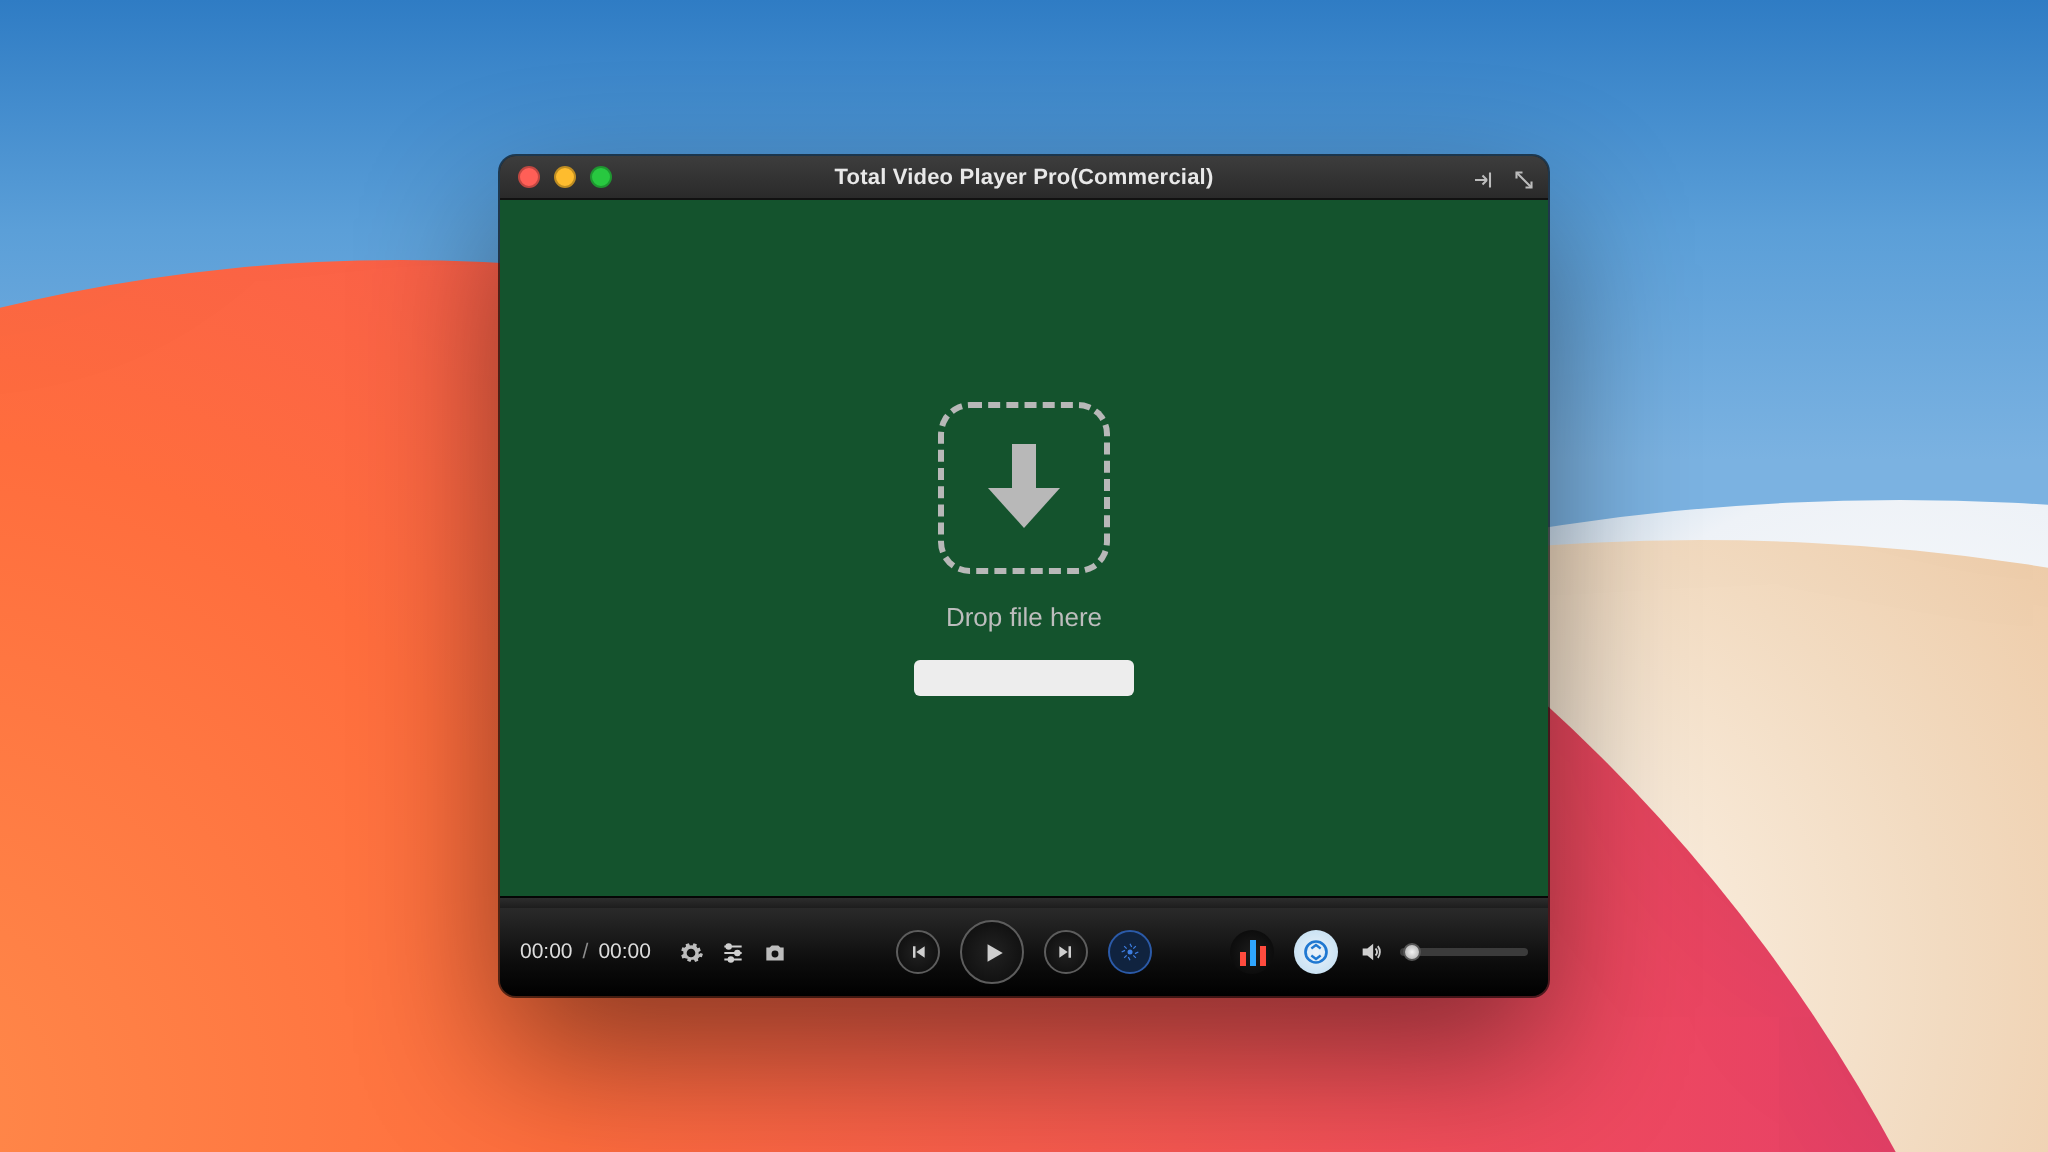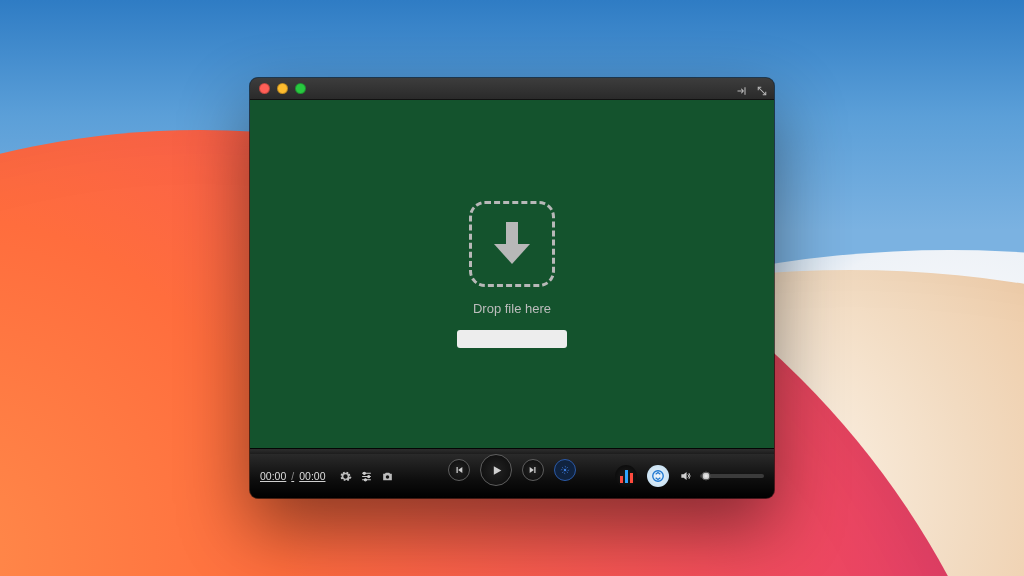--- a/index.html
+++ b/index.html
@@ -45,22 +45,22 @@
   .arrowDown .head { position:absolute; left:0; top:22px; width:0; height:0;
                      border-left:18px solid transparent; border-right:18px solid transparent; border-top:20px solid #b8b8b8; }
   .dropLabel { color:#bdbdbd; font-size:13px; font-weight:500; }
   .openBtn { width:110px; height:18px; background:#ededed; border-radius:3px; cursor:pointer; border:none; }
 
   
   .progress { height:6px; background:linear-gradient(#2d2d2d,#1d1d1d); border-top:1px solid #050505; }
 
   
   .controls { height:44px; background:linear-gradient(#2a2a2a,#0d0d0d 60%,#000);
-              display:flex; padding:0 10px; gap:6px; position:relative;
-              color:#cfcfcf;text-decoration:underline; }
+              display:flex; align-items:center; padding:0 10px; gap:6px; position:relative;
+              color:#cfcfcf; }
   .time { font-size:10.5px; color:#dcdcdc; display:flex; gap:5px; align-items:center; }
   .time .sep { color:#8d8d8d; }
   .smallIcons { display:flex; gap:8px; align-items:center; margin-left:8px; }
   .ico { width:13px; height:13px; color:#cfcfcf; cursor:pointer; display:flex; align-items:center; justify-content:center; }
   .ico svg { width:100%; height:100%; display:block; }
 
   .centerCluster { position:absolute; left:50%; transform:translateX(-50%); display:flex; gap:10px; align-items:center; }
   .circBtn { width:22px; height:22px; border-radius:50%; border:1.5px solid #5d5d5d;
              background:radial-gradient(#222,#0b0b0b); display:flex; align-items:center; justify-content:center; cursor:pointer; }
   .circBtn svg { width:10px; height:10px; fill:#cfcfcf; }
@@ -96,20 +96,21 @@
 </div>
 
 <div class="window">
 
   <div class="titlebar">
     <div class="traffic">
       <div class="tl close"></div>
       <div class="tl min"></div>
       <div class="tl max"></div>
     </div>
+    <div class="title">Total Video Player Pro(Commercial)</div>
     <div class="titlebar-right">
       <div class="tb-icon">
         <svg viewBox="0 0 16 16" fill="none" stroke="currentColor" stroke-width="1.4">
             <path d="M2 8h8m0 0l-3-3m3 3l-3 3M12 3v10"></path>
           </svg>
       </div>
       <div class="tb-icon">
         <svg viewBox="0 0 16 16" fill="none" stroke="currentColor" stroke-width="1.4">
             <path d="M3 7V3h4M13 9v4H9"></path>
             <path d="M3 3l5 5M13 13l-5-5"></path>

